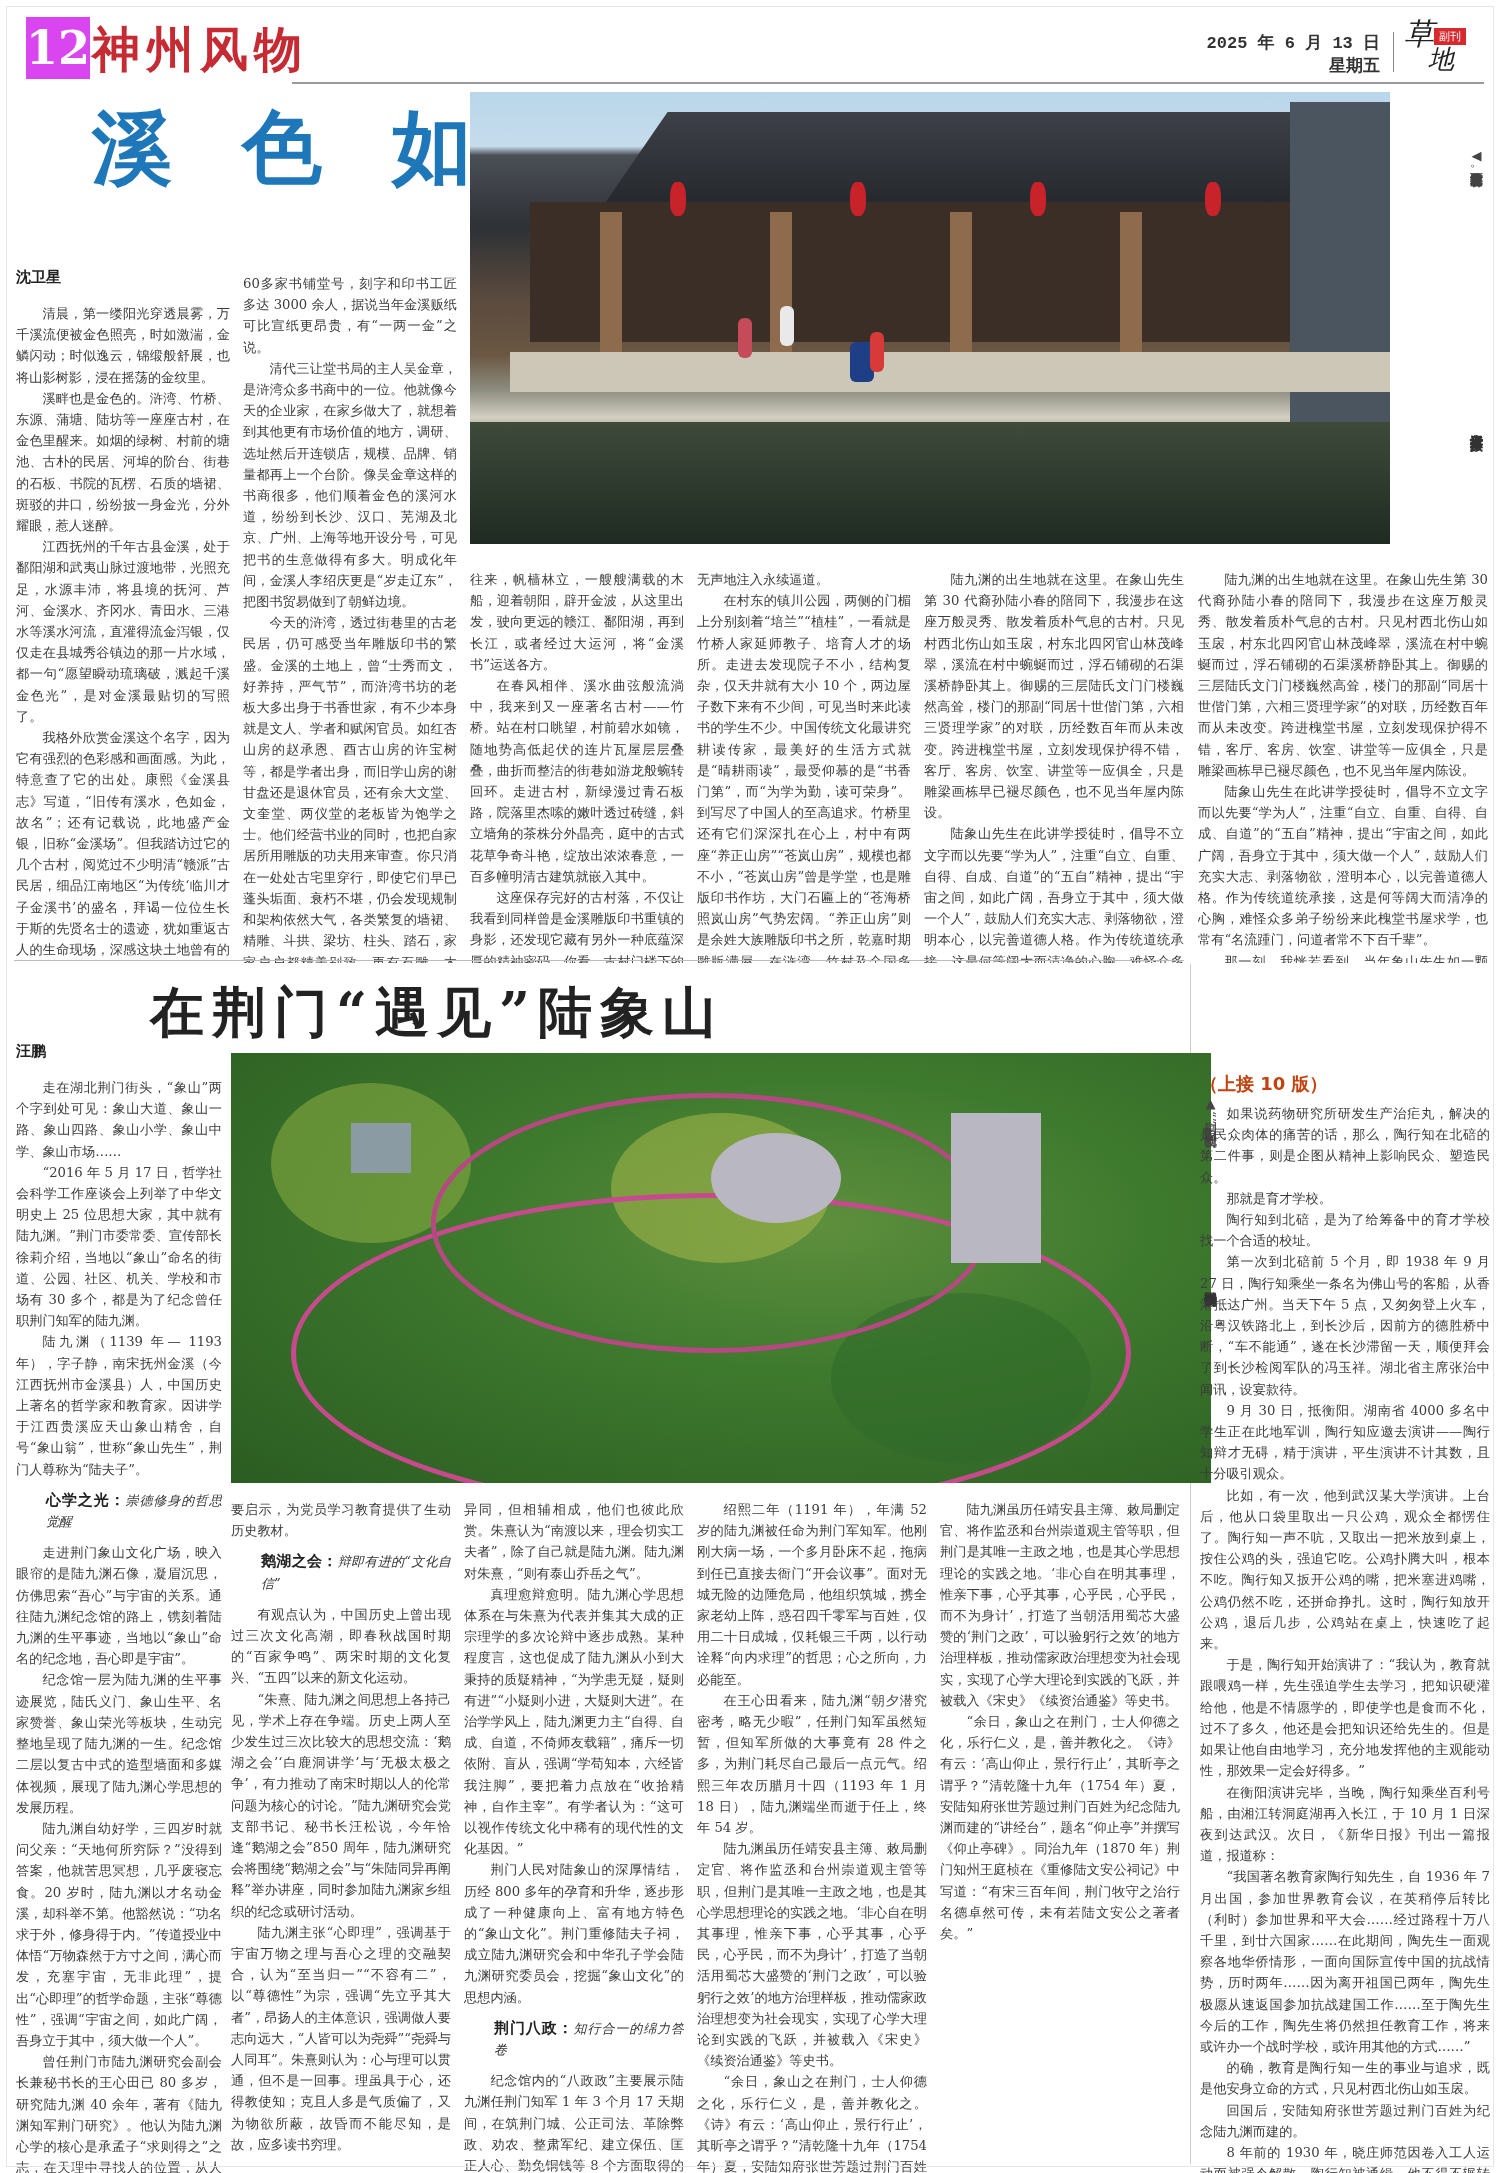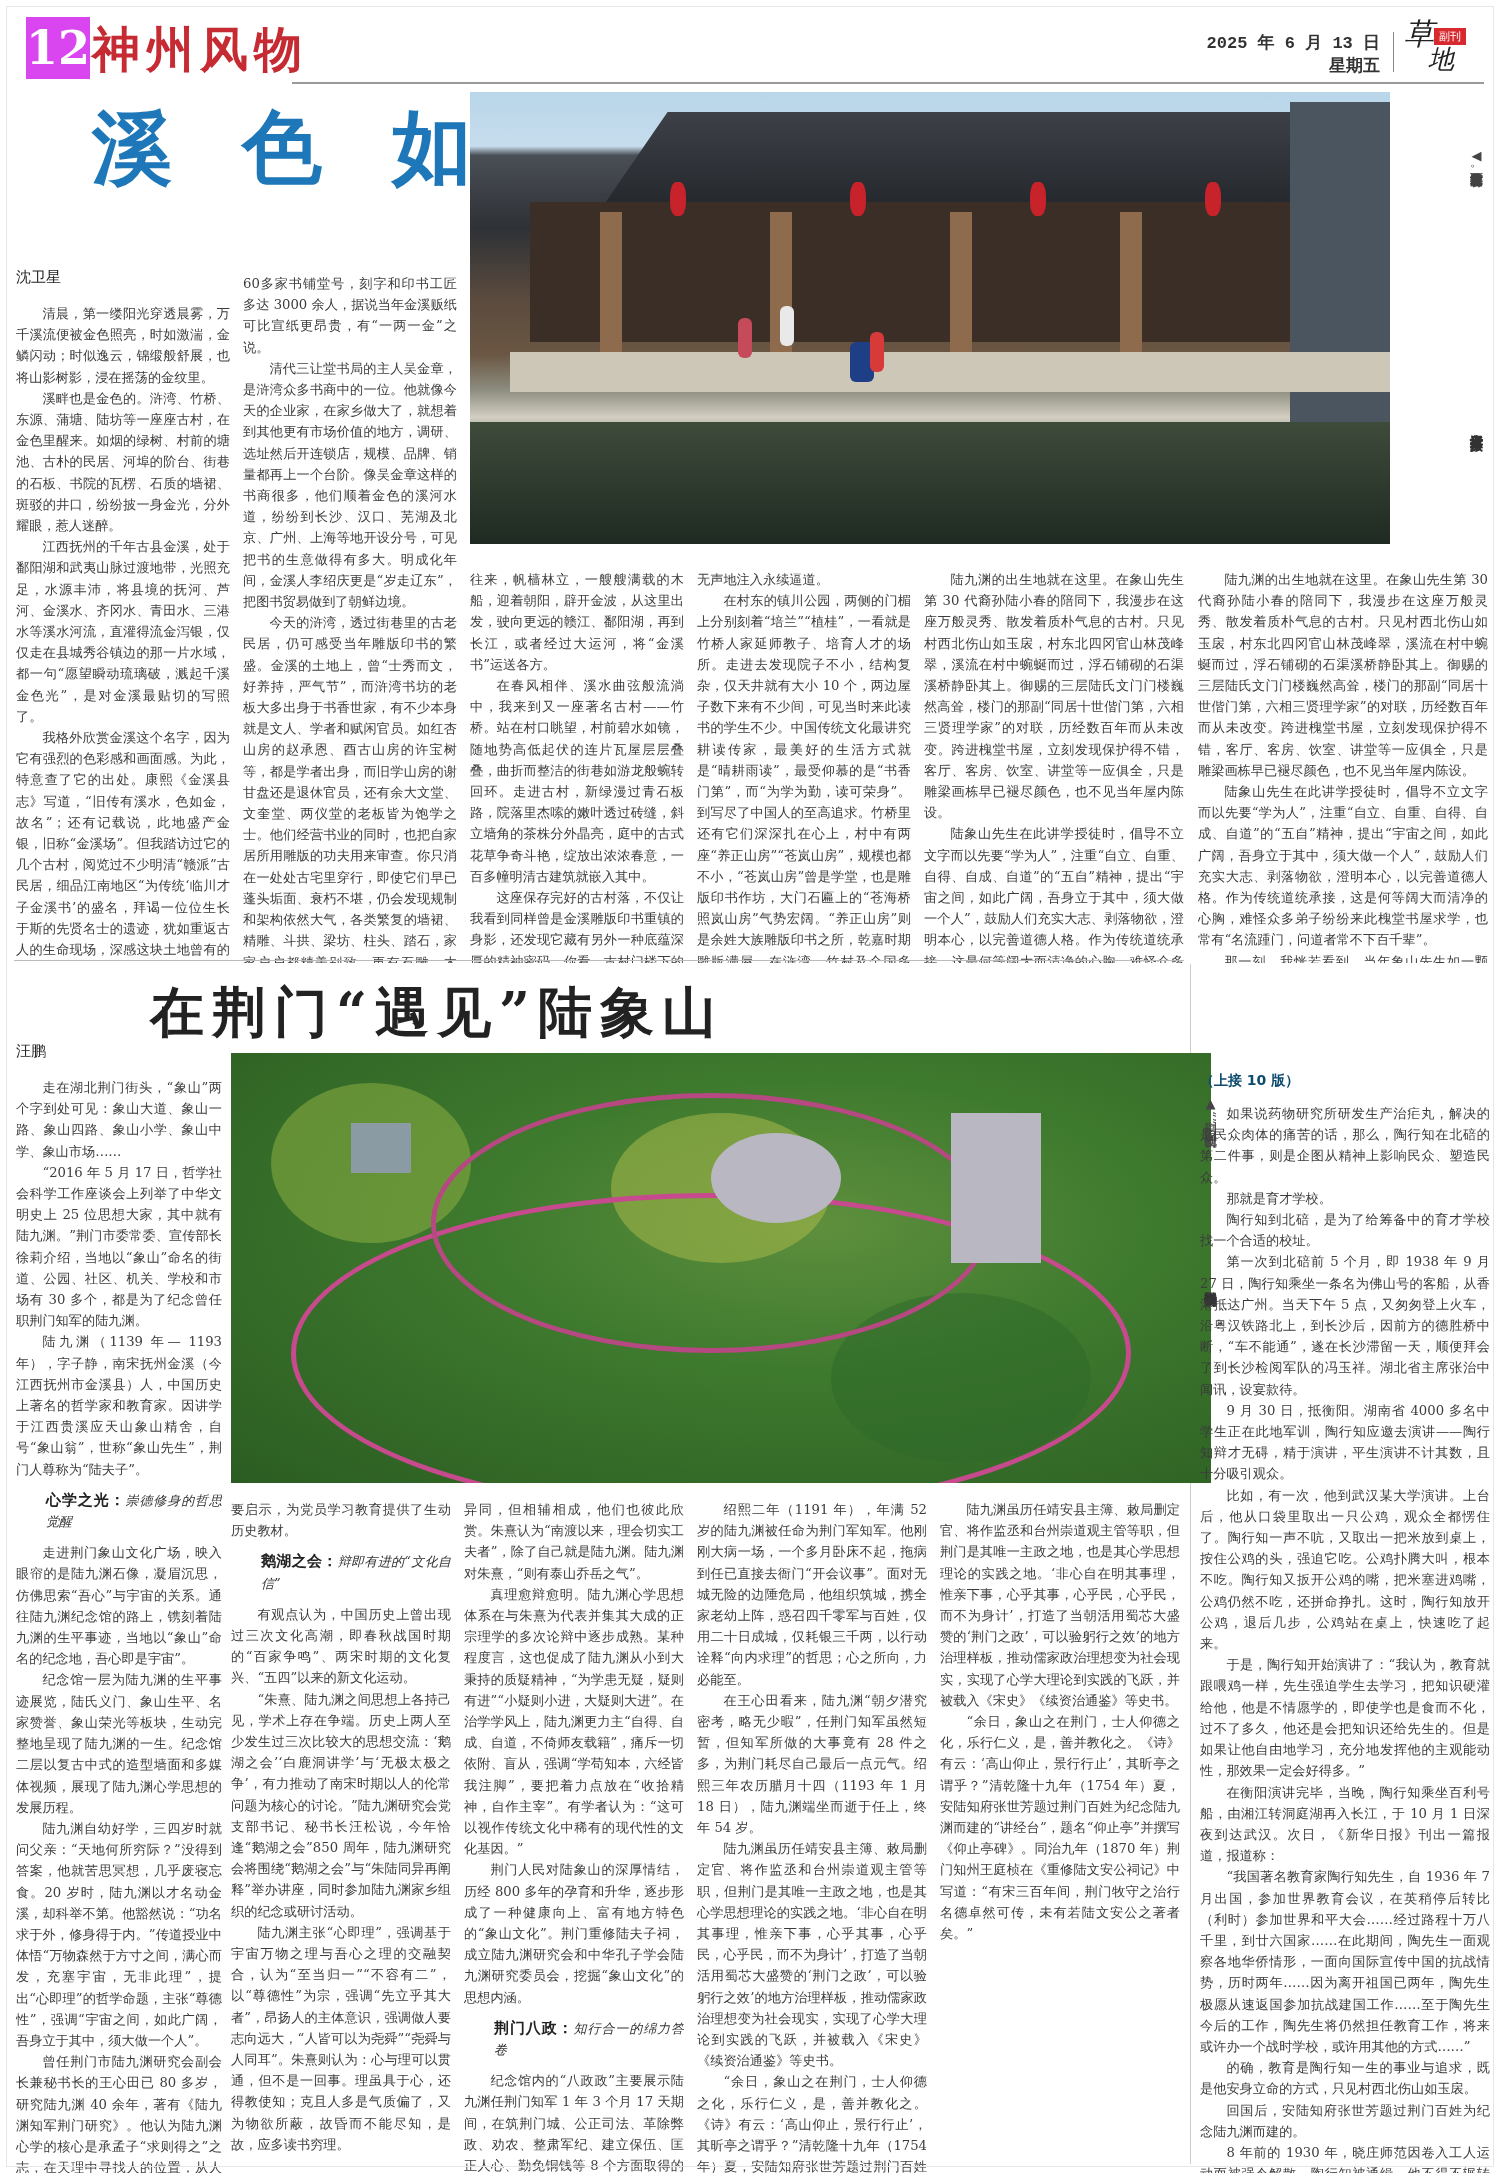--- a/index.html
+++ b/index.html
@@ -28,42 +28,42 @@
   .photo1 .pillar { position:absolute; top:120px; width:22px; height:140px; background:#8f6b4d; }
   .photo1 .lantern { position:absolute; top:90px; width:16px; height:34px; background:#c8232b; border-radius:40%; }
   .photo1 .step { position:absolute; left:40px; top:260px; width:880px; height:40px; background:#cdc7b7; }
   .photo1 .pond { position:absolute; left:0; top:330px; width:920px; height:122px; background: linear-gradient(180deg,#3e4a3a,#1f2b22); }
   .photo1 .person { position:absolute; width:14px; height:40px; border-radius:6px; }
 
   .vcaption1 { left: 1466px; top: 148px; width: 18px; font-size: 13px; line-height: 15.5px; color: #444; writing-mode: vertical-rl; }
   .vcredit1 { left: 1466px; top: 424px; width: 18px; font-size: 13px; line-height: 15px; color: #333; font-weight: bold; writing-mode: vertical-rl; font-family: "DejaVu Sans", sans-serif; }
 
   
-  .byline { font-family: "DejaVu Sans", sans-serif; font-weight: normal; font-size: 15px; color: #222; }
+  .byline { font-family: "DejaVu Sans", sans-serif; font-weight: bold; font-size: 15px; color: #222; }
   .col { font-size: 13.2px; line-height: 21.2px; color: #3c3c3c; text-align: justify; overflow: hidden; margin-top: 9px; }
   .col p { text-indent: 2em; }
   .sub { font-family: "DejaVu Sans", sans-serif; font-weight: bold; font-size: 15px; color: #222; margin: 10px 0 10px 2em; text-indent: 0 !important; }
   .sub em { font-style: italic; font-weight: normal; font-size: 13px; font-family: "DejaVu Serif", serif; color: #333; }
 
   .divider { left: 14px; top: 960px; width: 1170px; height: 1px; background: #bbb; }
   .vline { width: 1px; background: #ccc; }
 
   
   .headline2 { left: 150px; top: 972px; font-size: 54px; color: #222; font-weight: bold; letter-spacing: 8px; font-family: "DejaVu Serif", serif; line-height: 80px; }
 
   
   .photo2 { left: 231px; top: 1053px; width: 980px; height: 430px; overflow: hidden; background: radial-gradient(ellipse at 60% 40%, #5e8f3d 0%, #3e7a2e 40%, #2b5c22 100%); }
   .photo2 .patch { position:absolute; border-radius:50%; opacity:.55; }
   .photo2 .road { position:absolute; border:5px solid #c84a8e; border-radius:50%; }
   .photo2 .plaza { position:absolute; background:#b9b8c2; }
 
   .vcaption2 { left: 1200px; top: 1096px; width: 18px; font-size: 13px; line-height: 15.5px; color: #444; writing-mode: vertical-rl; }
   .vcredit2 { left: 1200px; top: 1282px; width: 18px; font-size: 13px; line-height: 15px; color: #333; font-weight: bold; writing-mode: vertical-rl; font-family: "DejaVu Sans", sans-serif; }
 
-  .continued { font-family: "DejaVu Sans", sans-serif; font-weight: bold; font-size: 14px; color: #0c4a6e; }
+  .continued { font-family: "DejaVu Sans", sans-serif; font-weight: bold; font-size: 18px; color: #c2410c; }
   .frame { left: 6px; top: 6px; width: 1488px; height: 2161px; border: 1px solid #e6e6e6; pointer-events: none; }
 </style>
 </head>
 <body>
 
 <div class="abs page-num">12</div>
 <div class="abs section-title">神州风物</div>
 <div class="abs head-rule"></div>
 <div class="abs date">
   <div>2025 年 6 月 13 日</div>

